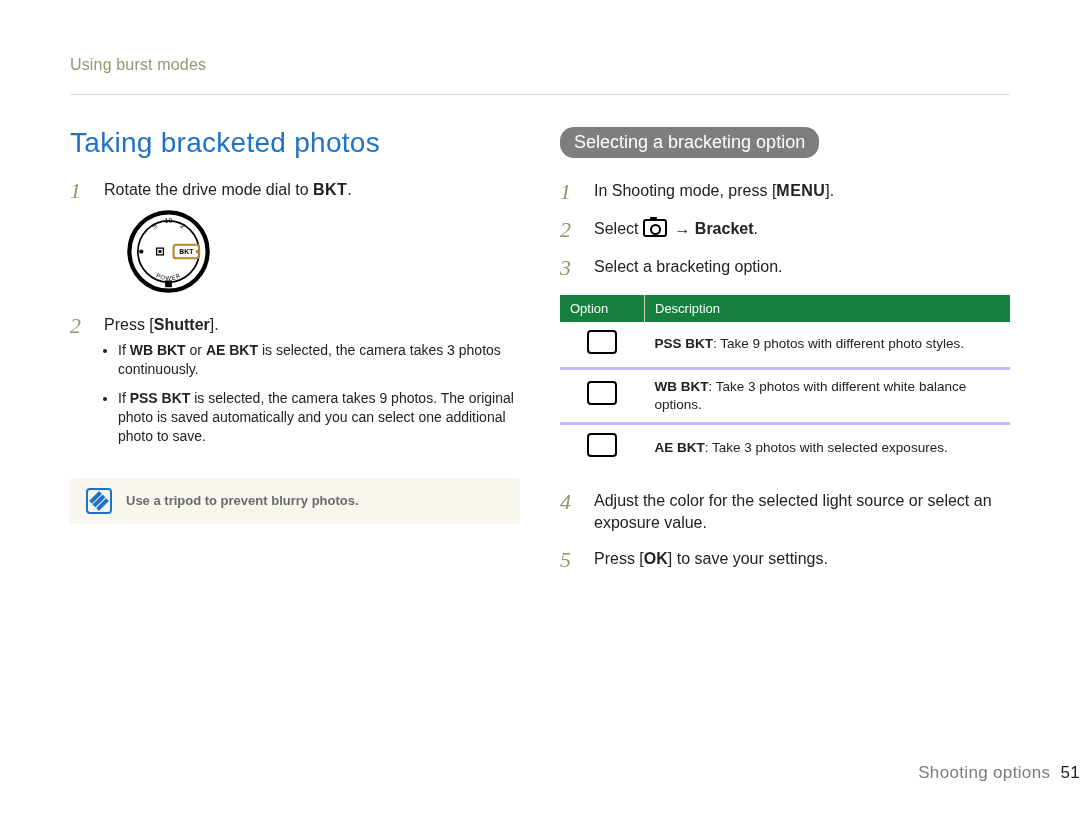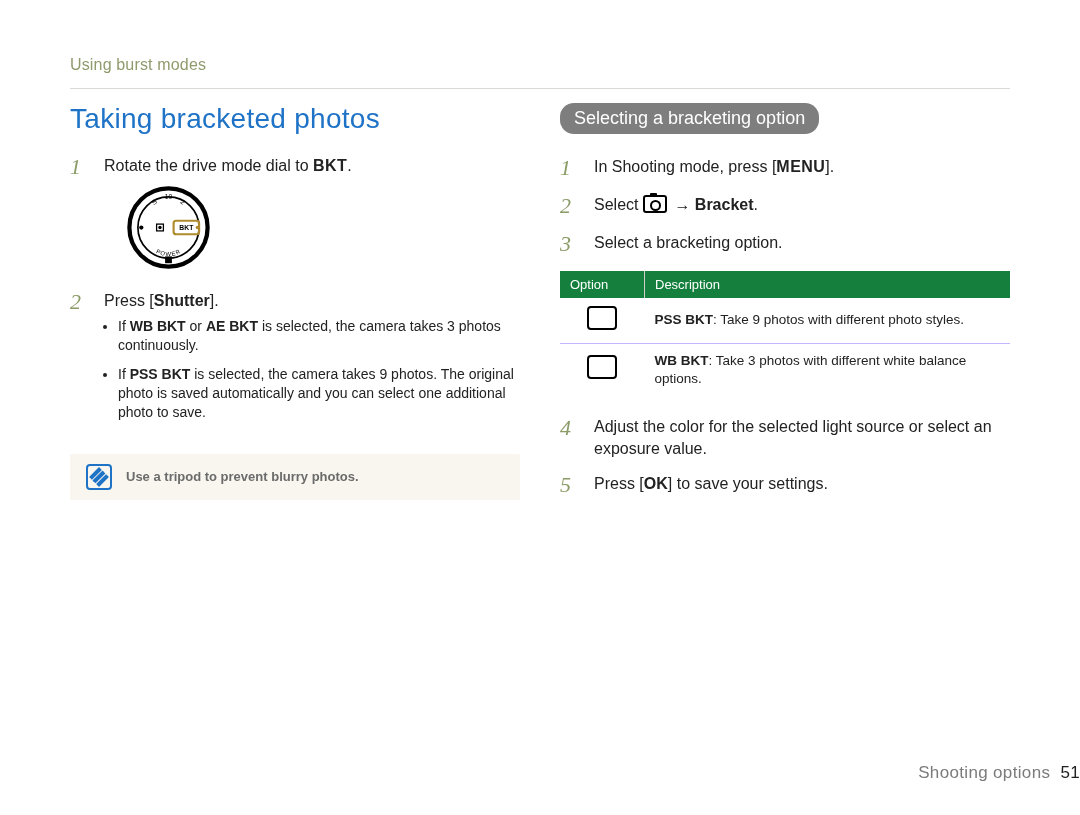--- a/index.html
+++ b/index.html
@@ -21,22 +21,22 @@
     position:relative;
   }
   .page{
     padding:56px 70px 0 70px;
   }
   .running-head{
     color:var(--olive-text);
     font-size:16px;
     letter-spacing:.01em;
     border-bottom:1px solid #d9d9d6;
-    padding-bottom:14px;
-    margin-bottom:14px;
+    padding-bottom:20px;
+    margin-bottom:32px;
     font-weight:300;
   }
   .cols{display:flex;gap:40px;}
   .col{flex:1;min-width:0;}
   h1.title{
     color:var(--blue);
     font-weight:400;
     font-size:28px;
     margin:0 0 20px 0;
     letter-spacing:.01em;
@@ -90,21 +90,21 @@
 
   table.opts{
     width:100%;border-collapse:collapse;font-size:13.5px;margin:6px 0 20px 0;
   }
   table.opts thead th{
     background:#15803d;color:#fff;font-weight:300;text-align:left;
     padding:6px 10px;font-size:13px;
   }
   table.opts thead th:first-child{border-right:1px solid #cfcfc8;width:64px;}
   table.opts td{
-    padding:8px 10px;border-bottom:1px solid #c4b5fd;vertical-align:middle;
+    padding:8px 10px;border-bottom:3px solid #c4b5fd;vertical-align:middle;
     line-height:1.35;
   }
   table.opts tr:last-child td{border-bottom:none;}
   table.opts td.iconcell{text-align:center;}
   .opt-icon{
     display:inline-block;width:26px;height:20px;border:2px solid #000;border-radius:4px;
   }
   .arrow{font-weight:700;}
 
   .footer{
@@ -224,20 +224,24 @@
         </thead>
         <tbody>
           <tr>
             <td class="iconcell"><span class="opt-icon"></span></td>
             <td><strong>PSS BKT</strong><span>: Take 9 photos with different photo styles.</span></td>
           </tr>
           <tr>
             <td class="iconcell"><span class="opt-icon"></span></td>
             <td><strong>WB BKT</strong><span>: Take 3 photos with different white balance options.</span></td>
           </tr>
+          <tr>
+            <td class="iconcell"><span class="opt-icon"></span></td>
+            <td><strong>AE BKT</strong><span>: Take 3 photos with selected exposures.</span></td>
+          </tr>
         </tbody>
       </table>
 
       <div class="step">
         <div class="num">4</div>
         <div class="body">Adjust the color for the selected light source or select an exposure value.</div>
       </div>
 
       <div class="step">
         <div class="num">5</div>

